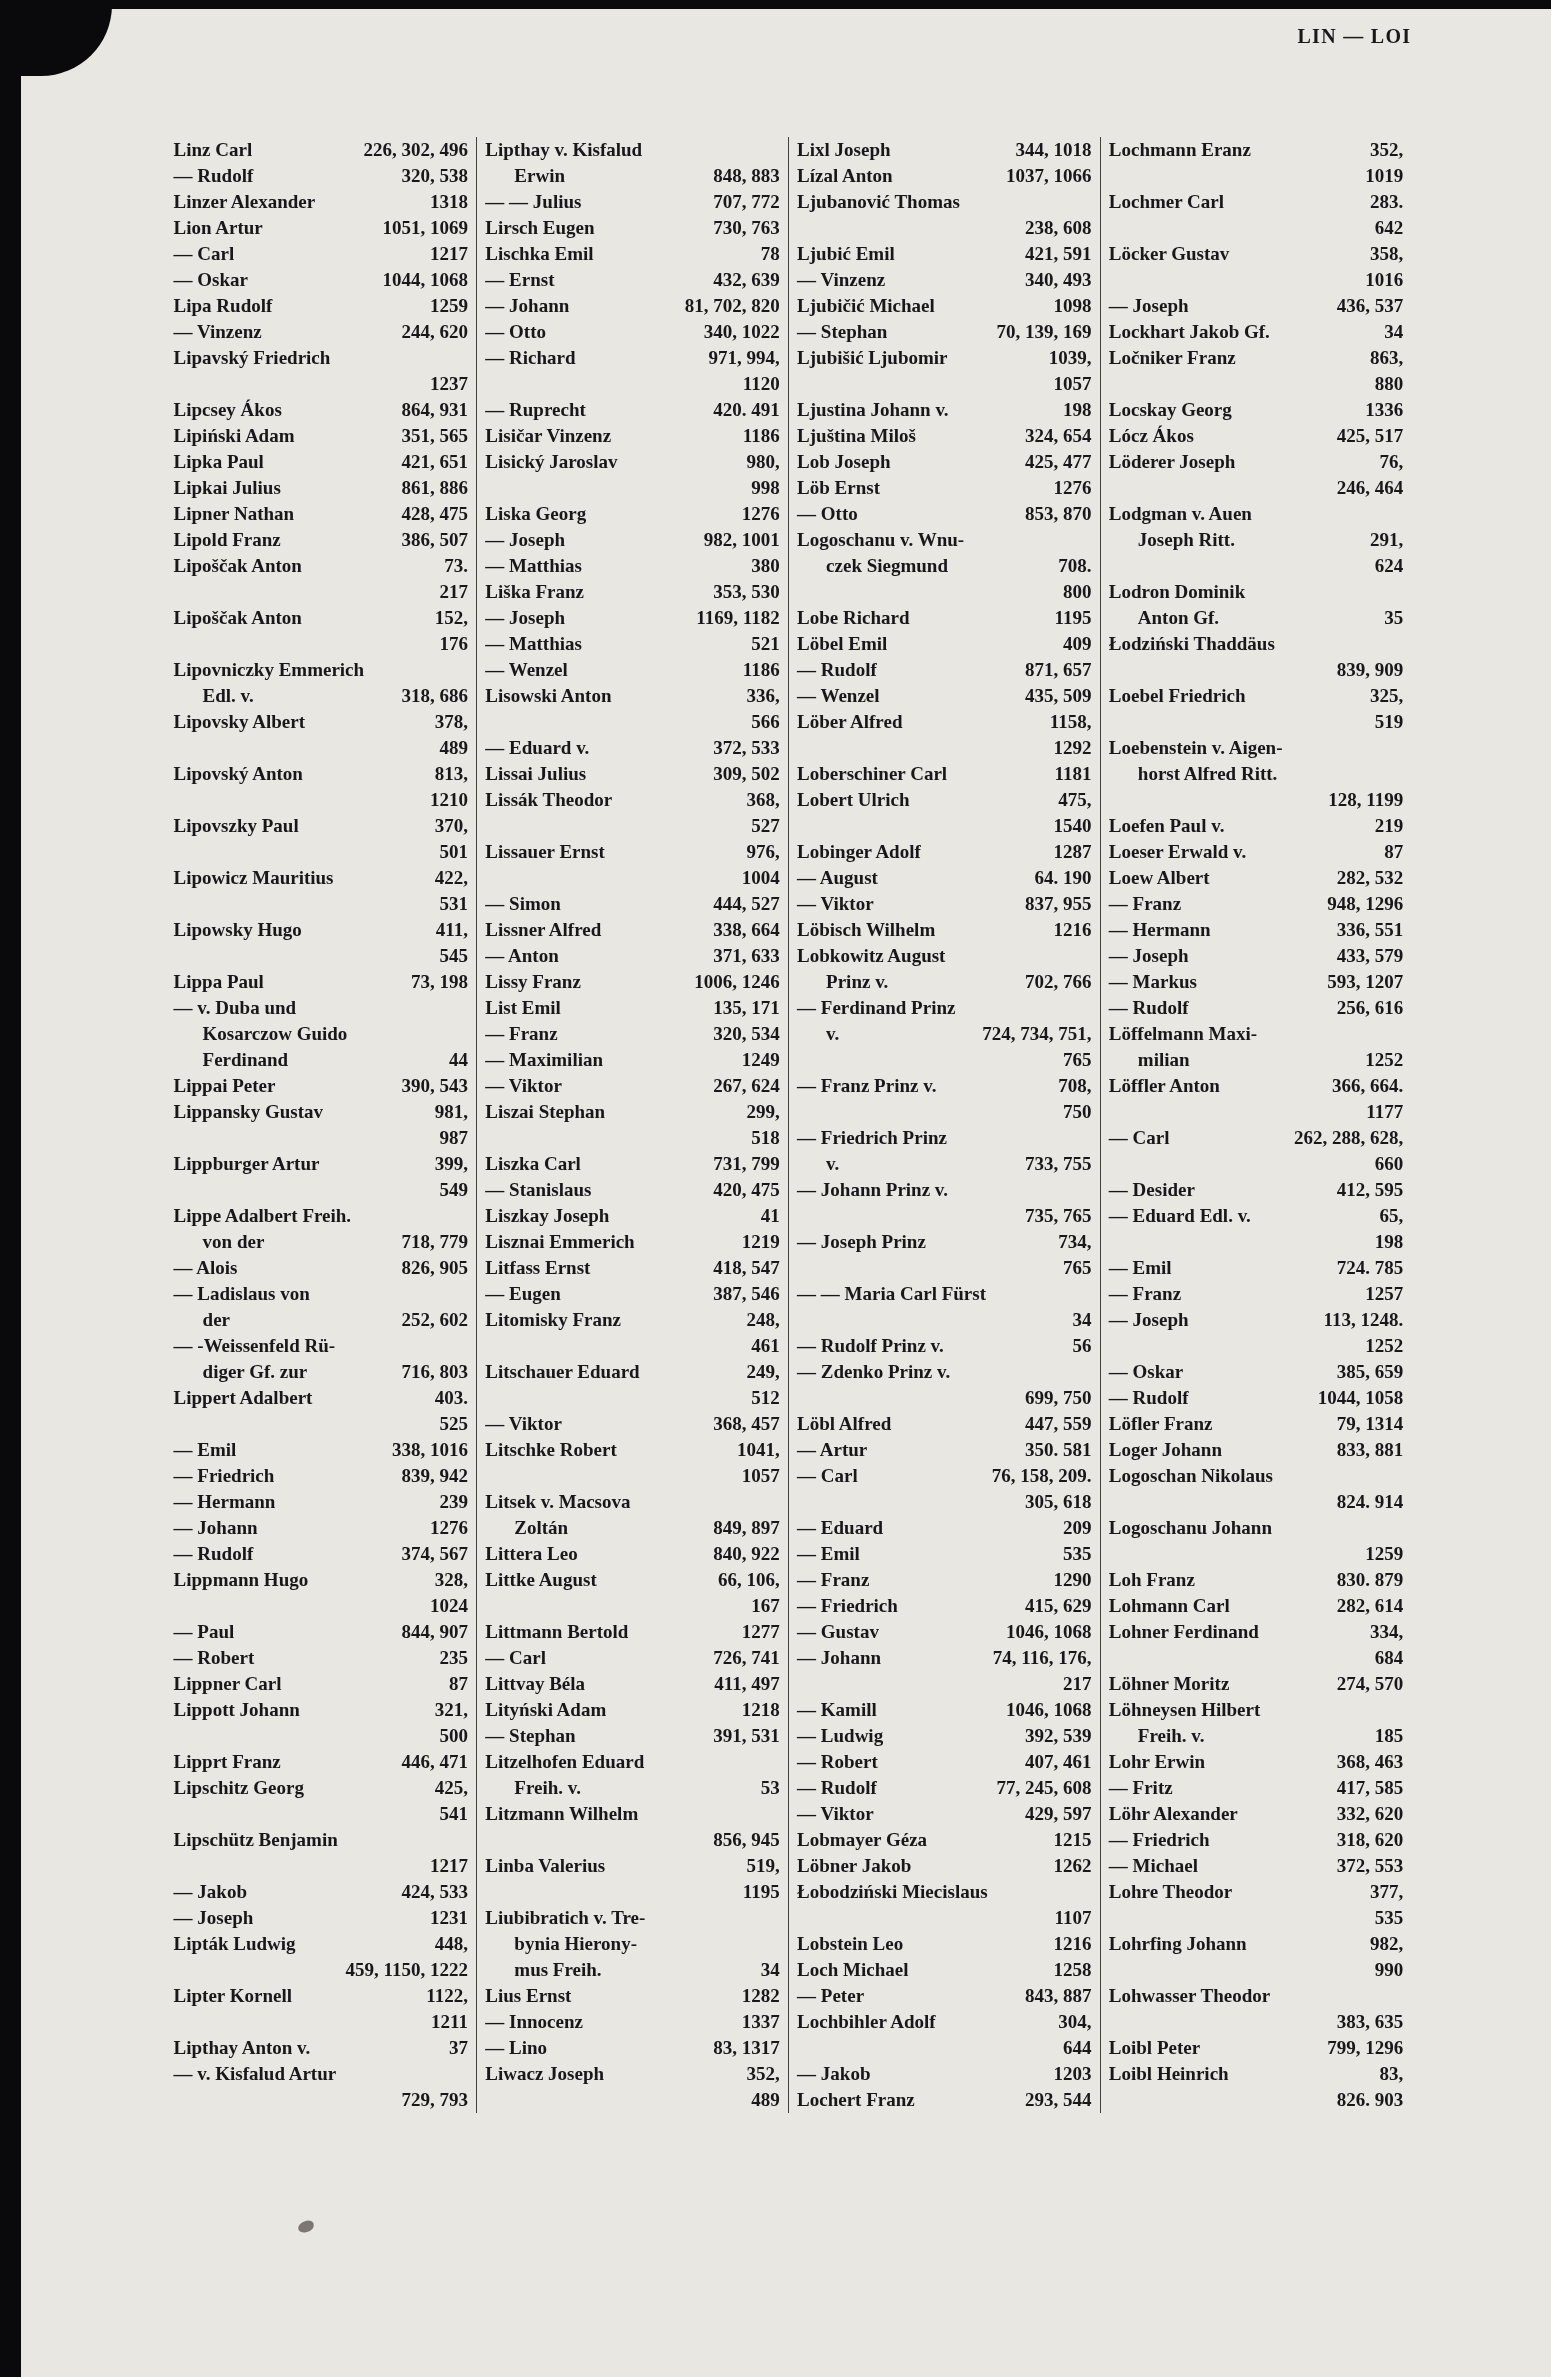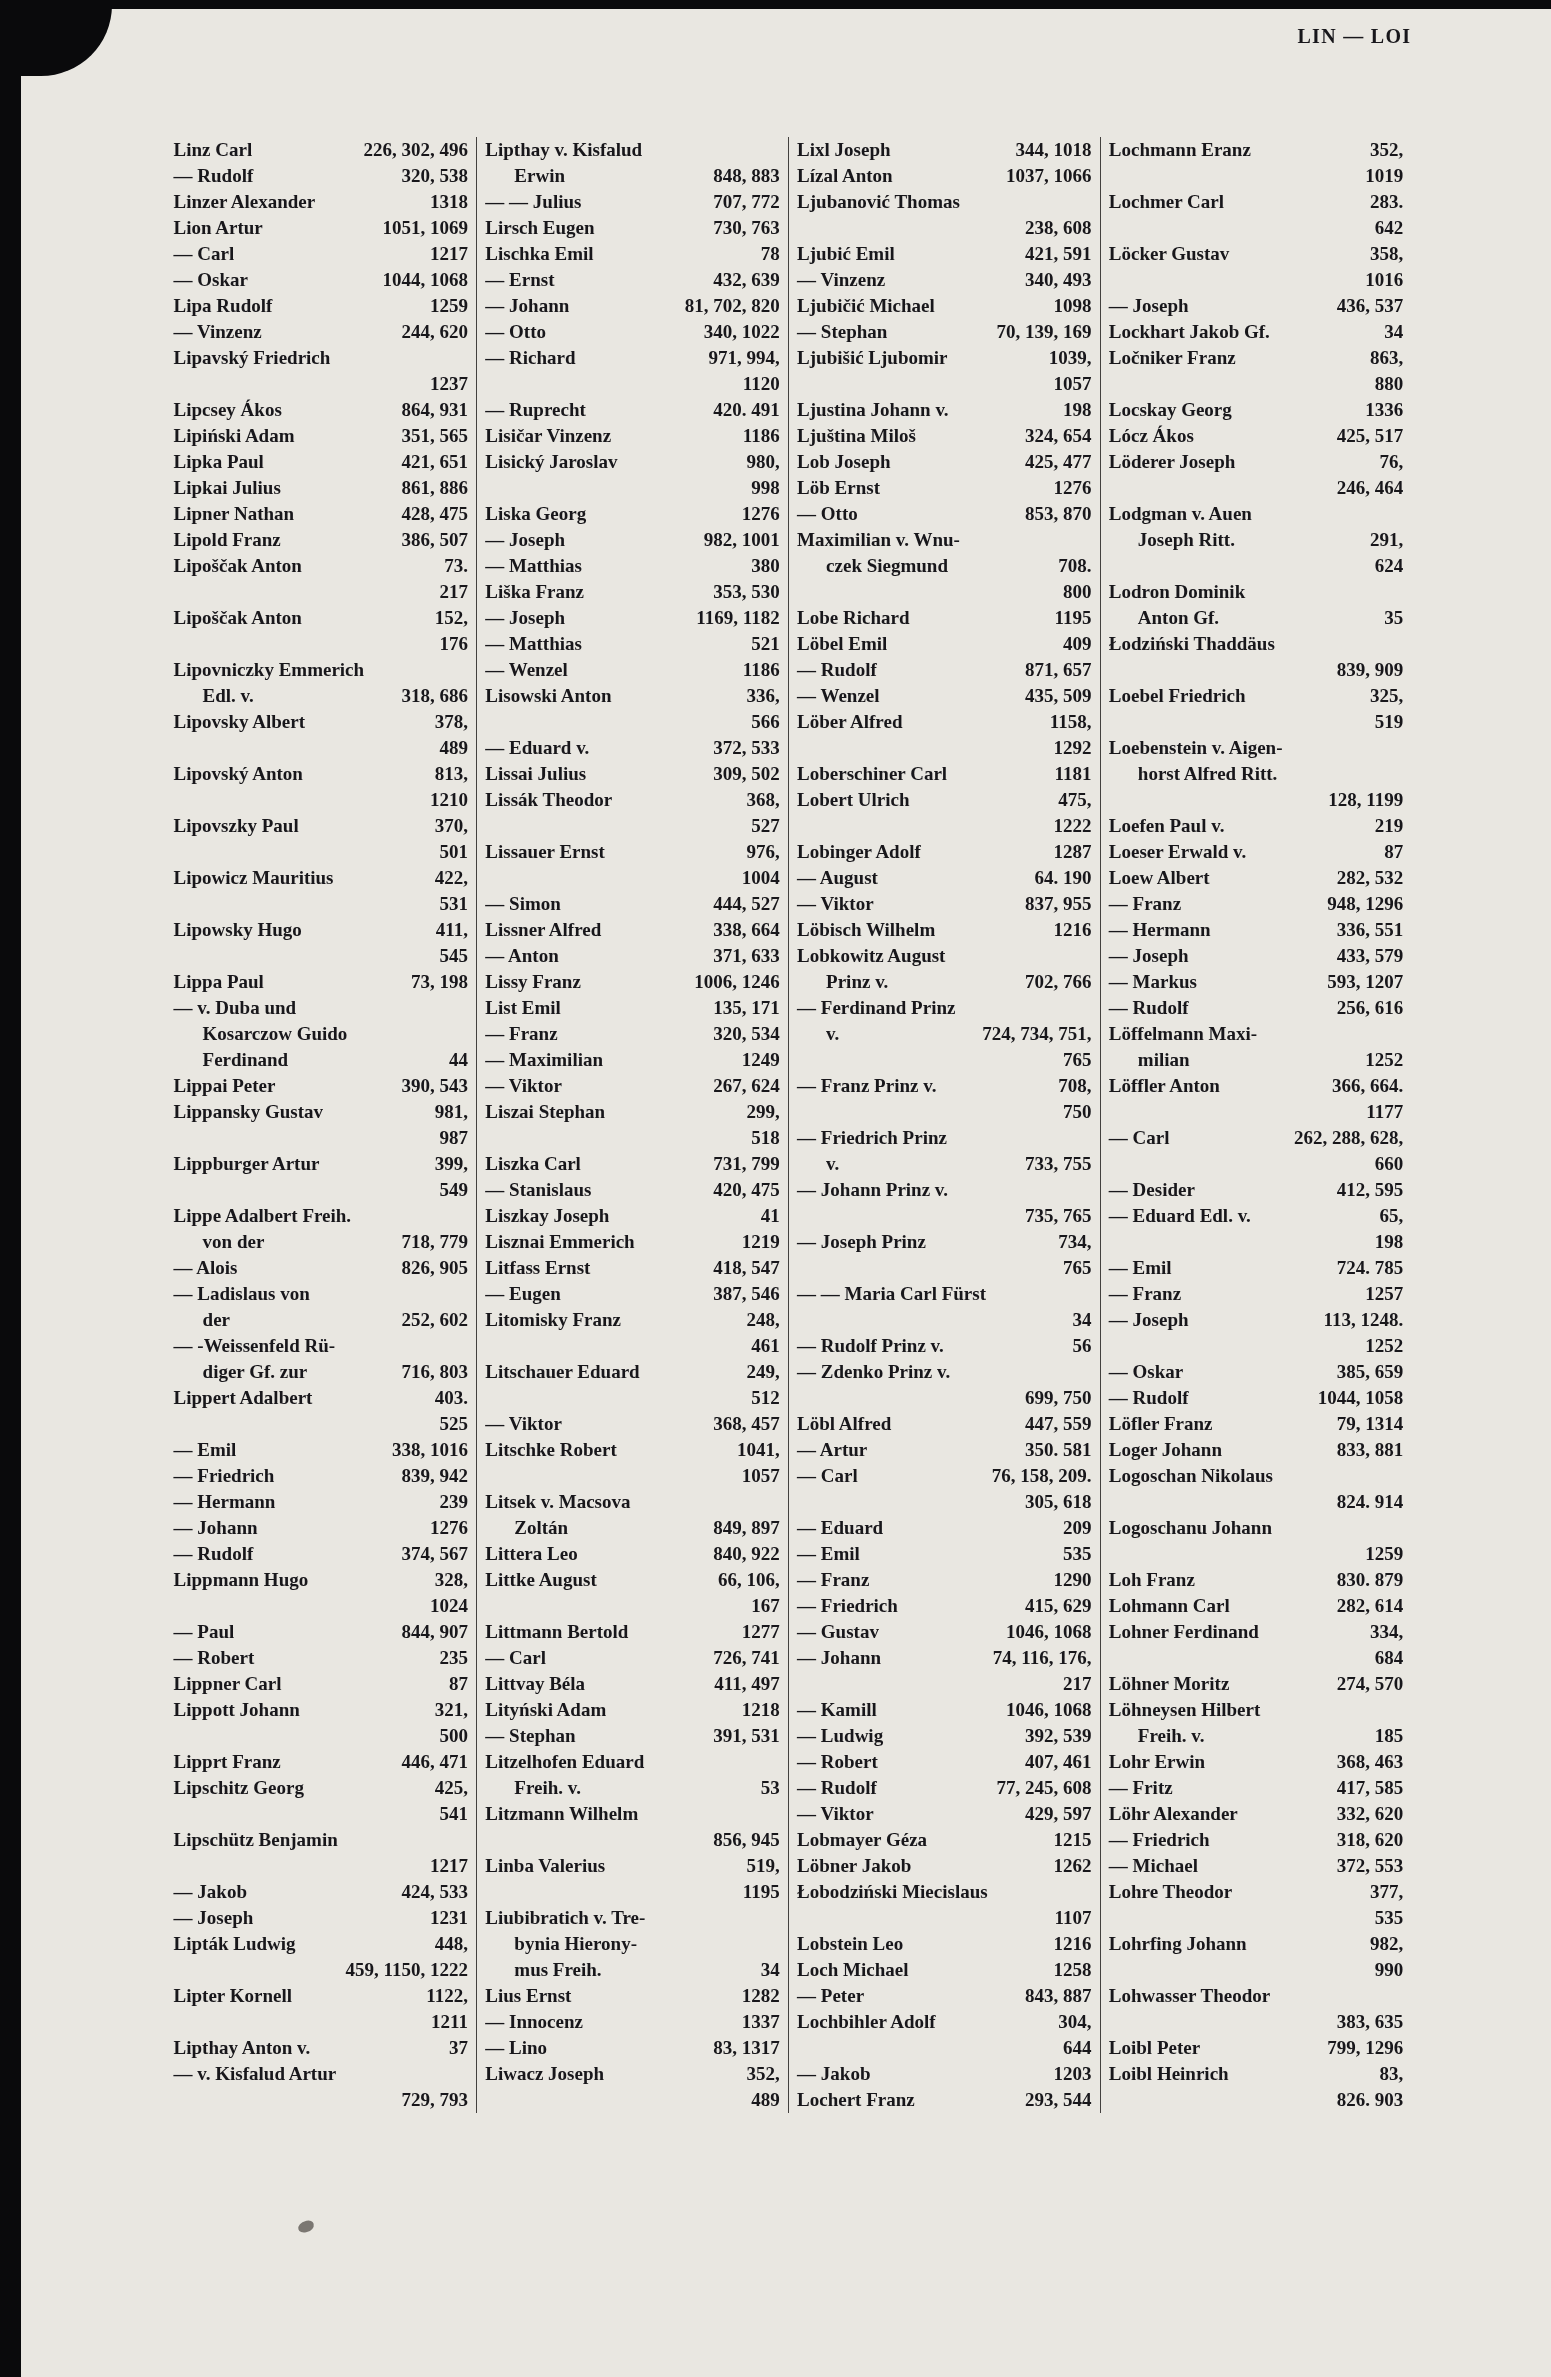--- a/index.html
+++ b/index.html
@@ -750,21 +750,21 @@
         </div>
         <div class="row">
           <span class="l">Löb Ernst</span>
           <span class="r">1276</span>
         </div>
         <div class="row">
           <span class="l">— Otto</span>
           <span class="r">853, 870</span>
         </div>
         <div class="row">
-          <span class="l">Maximilian v. Wnu-</span>
+          <span class="l">Logoschanu v. Wnu-</span>
           <span class="r"></span>
         </div>
         <div class="row">
           <span class="l indent">czek Siegmund</span>
           <span class="r">708.</span>
         </div>
         <div class="row">
           <span class="l"></span>
           <span class="r">800</span>
         </div>
@@ -795,21 +795,21 @@
         <div class="row">
           <span class="l">Loberschiner Carl</span>
           <span class="r">1181</span>
         </div>
         <div class="row">
           <span class="l">Lobert Ulrich</span>
           <span class="r">475,</span>
         </div>
         <div class="row">
           <span class="l"></span>
-          <span class="r">1222</span>
+          <span class="r">1540</span>
         </div>
         <div class="row">
           <span class="l">Lobinger Adolf</span>
           <span class="r">1287</span>
         </div>
         <div class="row">
           <span class="l">— August</span>
           <span class="r">64. 190</span>
         </div>
         <div class="row">

